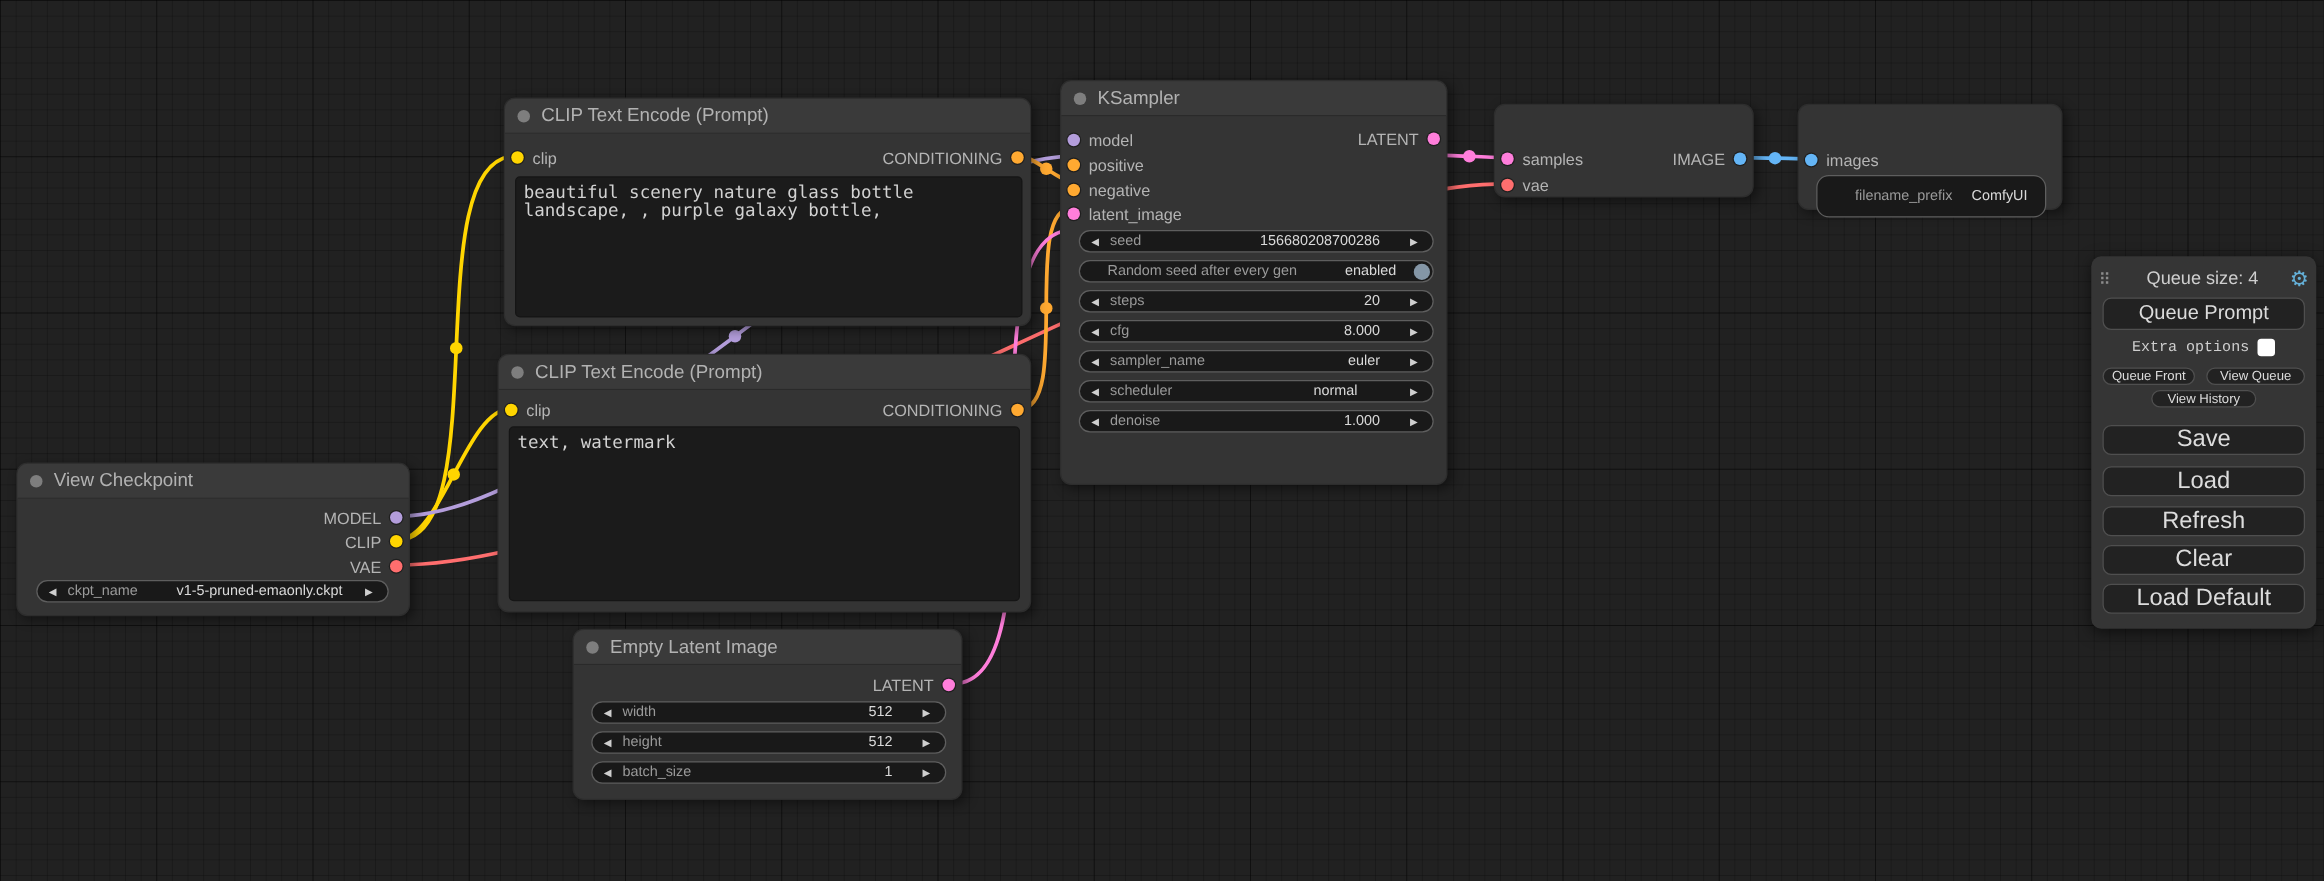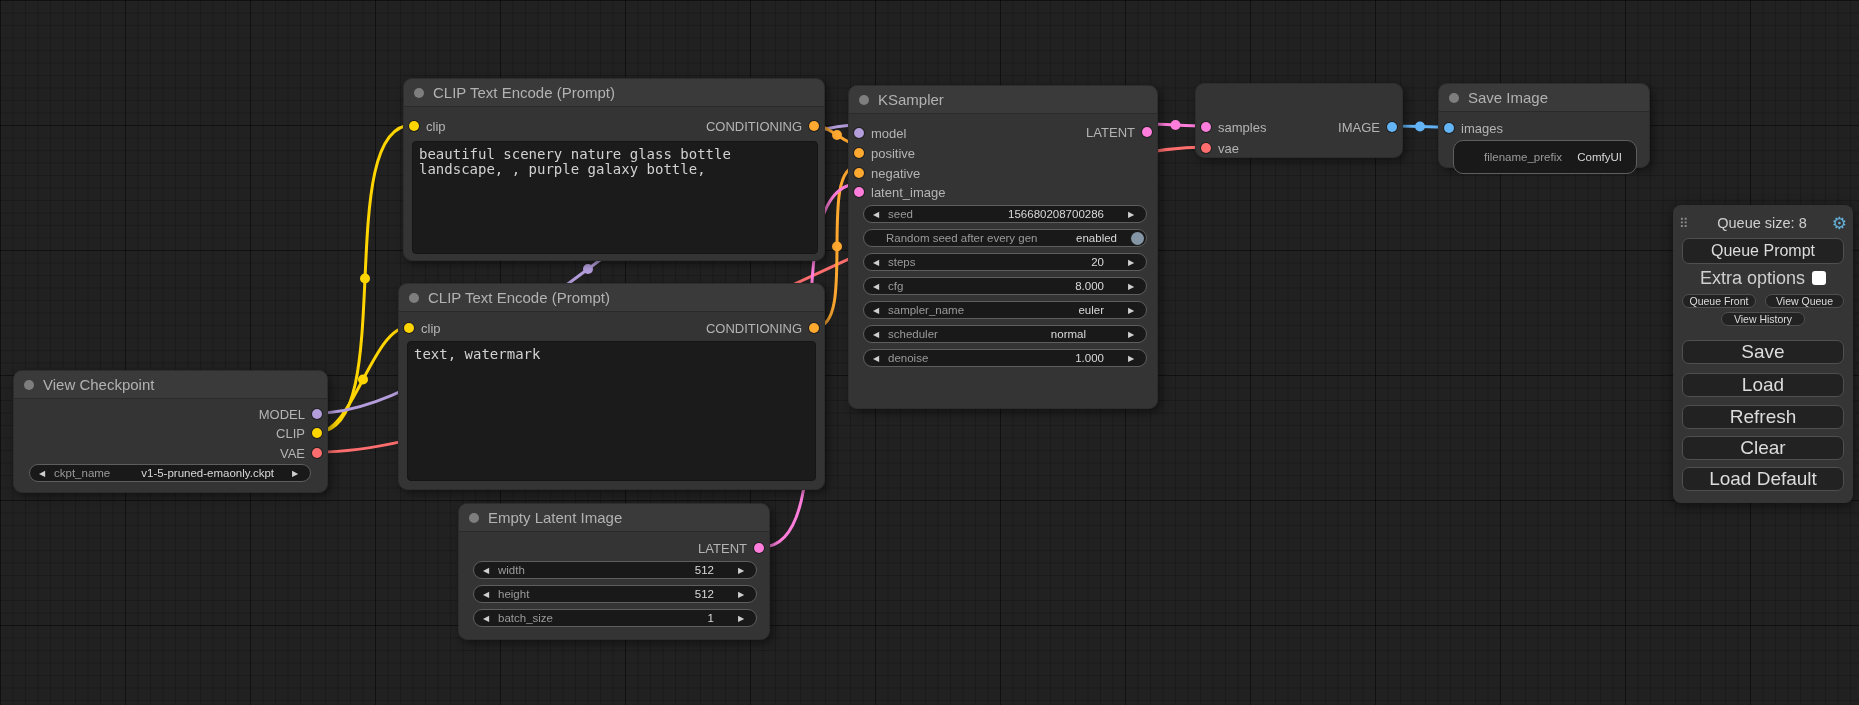--- a/index.html
+++ b/index.html
@@ -41,21 +41,21 @@
         border-radius:8px;box-shadow:0 3px 12px rgba(0,0,0,.55);z-index:3;}
   .qheader{position:absolute;left:6px;right:6px;top:8px;height:20px;display:flex;align-items:center;}
   .qgrip{color:#8b8b8b;font-size:13px;width:16px;flex:none;}
   .qsize{flex:1;text-align:center;color:#cfcfcf;font-size:14.5px;}
   .qgear{color:#64b0d8;font-size:17px;width:18px;text-align:right;flex:none;line-height:1;}
   .qbtn{position:absolute;background:#222;border:1px solid #4f4f4f;border-radius:7px;color:#dcdcdc;
         display:flex;align-items:center;justify-content:center;box-sizing:border-box;}
   .qbtn.big{left:9px;width:162px;height:24px;font-size:19px;}
   .qbtn.small{height:14px;font-size:10.5px;border-radius:8px;}
   .qextra{position:absolute;left:0;right:0;top:64px;height:18px;display:flex;align-items:center;justify-content:center;
-        color:#cfcfcf;font-size:18px;}
+        color:#cfcfcf;font-size:12px;font-family:Liberation Mono, monospace;}
   .qcheck{width:14px;height:14px;background:#fff;border-radius:3px;margin-left:7px;}
 </style>
 </head>
 <body>
 
 <div class="canvas">
   <svg id="wires" width="1859" height="705">
       <path d="M 318 432 C 398.2671321276648 432, 331.7328678723352 125, 412 125" stroke="#FFD500" stroke-width="3" fill="none" stroke-linecap="round"></path>
       <circle cx="365" cy="278.5" r="5" fill="#FFD500"></circle>
       <path d="M 318 432 C 352.5732917148483 432, 373.4267082851517 327, 408 327" stroke="#FFD500" stroke-width="3" fill="none" stroke-linecap="round"></path>
@@ -126,21 +126,21 @@
       <span class="sdot" style="background: rgb(255, 213, 0);"></span>
       <span>clip</span>
     </div>
     <div class="slot out" style="top:34px">
       <span>CONDITIONING</span>
       <span class="sdot" style="background: rgb(255, 169, 49);"></span>
     </div>
     <div class="prompt" style="left:8px;top:57px;width:409px;height:140px">text, watermark</div>
   </div>
 
-  <div class="node" style="left:848px;top:85px;width:310px;height:324px">
+  <div class="node" style="left:848px;top:64px;width:310px;height:324px">
     <div class="node-title">
       <span class="tdot"></span>
       <span class="ttext">KSampler</span>
     </div>
     <div class="slot in" style="top:37px">
       <span class="sdot" style="background: rgb(179, 157, 219);"></span>
       <span>model</span>
     </div>
     <div class="slot out" style="top:36px">
       <span>LATENT</span>
@@ -210,24 +210,20 @@
       <span>IMAGE</span>
       <span class="sdot" style="background: rgb(100, 181, 246);"></span>
     </div>
     <div class="slot in" style="top:54px">
       <span class="sdot" style="background: rgb(255, 110, 110);"></span>
       <span>vae</span>
     </div>
   </div>
 
   <div class="node" style="left:1438px;top:83px;width:212px;height:85px">
-    <div class="node-title">
-      <span class="tdot"></span>
-      <span class="ttext">Save Image</span>
-    </div>
     <div class="slot in" style="top:34px">
       <span class="sdot" style="background: rgb(100, 181, 246);"></span>
       <span>images</span>
     </div>
     <div class="widget noarrow" style="left:14px;top:56px;width:184px">
       <span class="wlabel" style="padding-left:16px">filename_prefix</span>
       <span class="wvalue">ComfyUI</span>
     </div>
   </div>
 
@@ -256,21 +252,21 @@
       <span class="warr left">◀</span>
       <span class="wlabel">batch_size</span>
       <span class="wvalue" style="margin-right:12px">1</span>
       <span class="warr right">▶</span>
     </div>
   </div>
 
   <div class="qpanel">
     <div class="qheader">
       <span class="qgrip">⠿</span>
-      <span class="qsize">Queue size: 8</span>
+      <span class="qsize">Queue size: 4</span>
       <span class="qgear">⚙</span>
     </div>
     <div class="qbtn big" style="top:33px;height:26px;font-size:16px">Queue Prompt</div>
     <div class="qextra">
       <span>Extra options</span>
       <span class="qcheck"></span>
     </div>
     <div class="qbtn small" style="left:9px;top:89px;width:74px">Queue Front</div>
     <div class="qbtn small" style="left:92px;top:89px;width:79px">View Queue</div>
     <div class="qbtn small" style="left:48px;top:107px;width:84px">View History</div>

